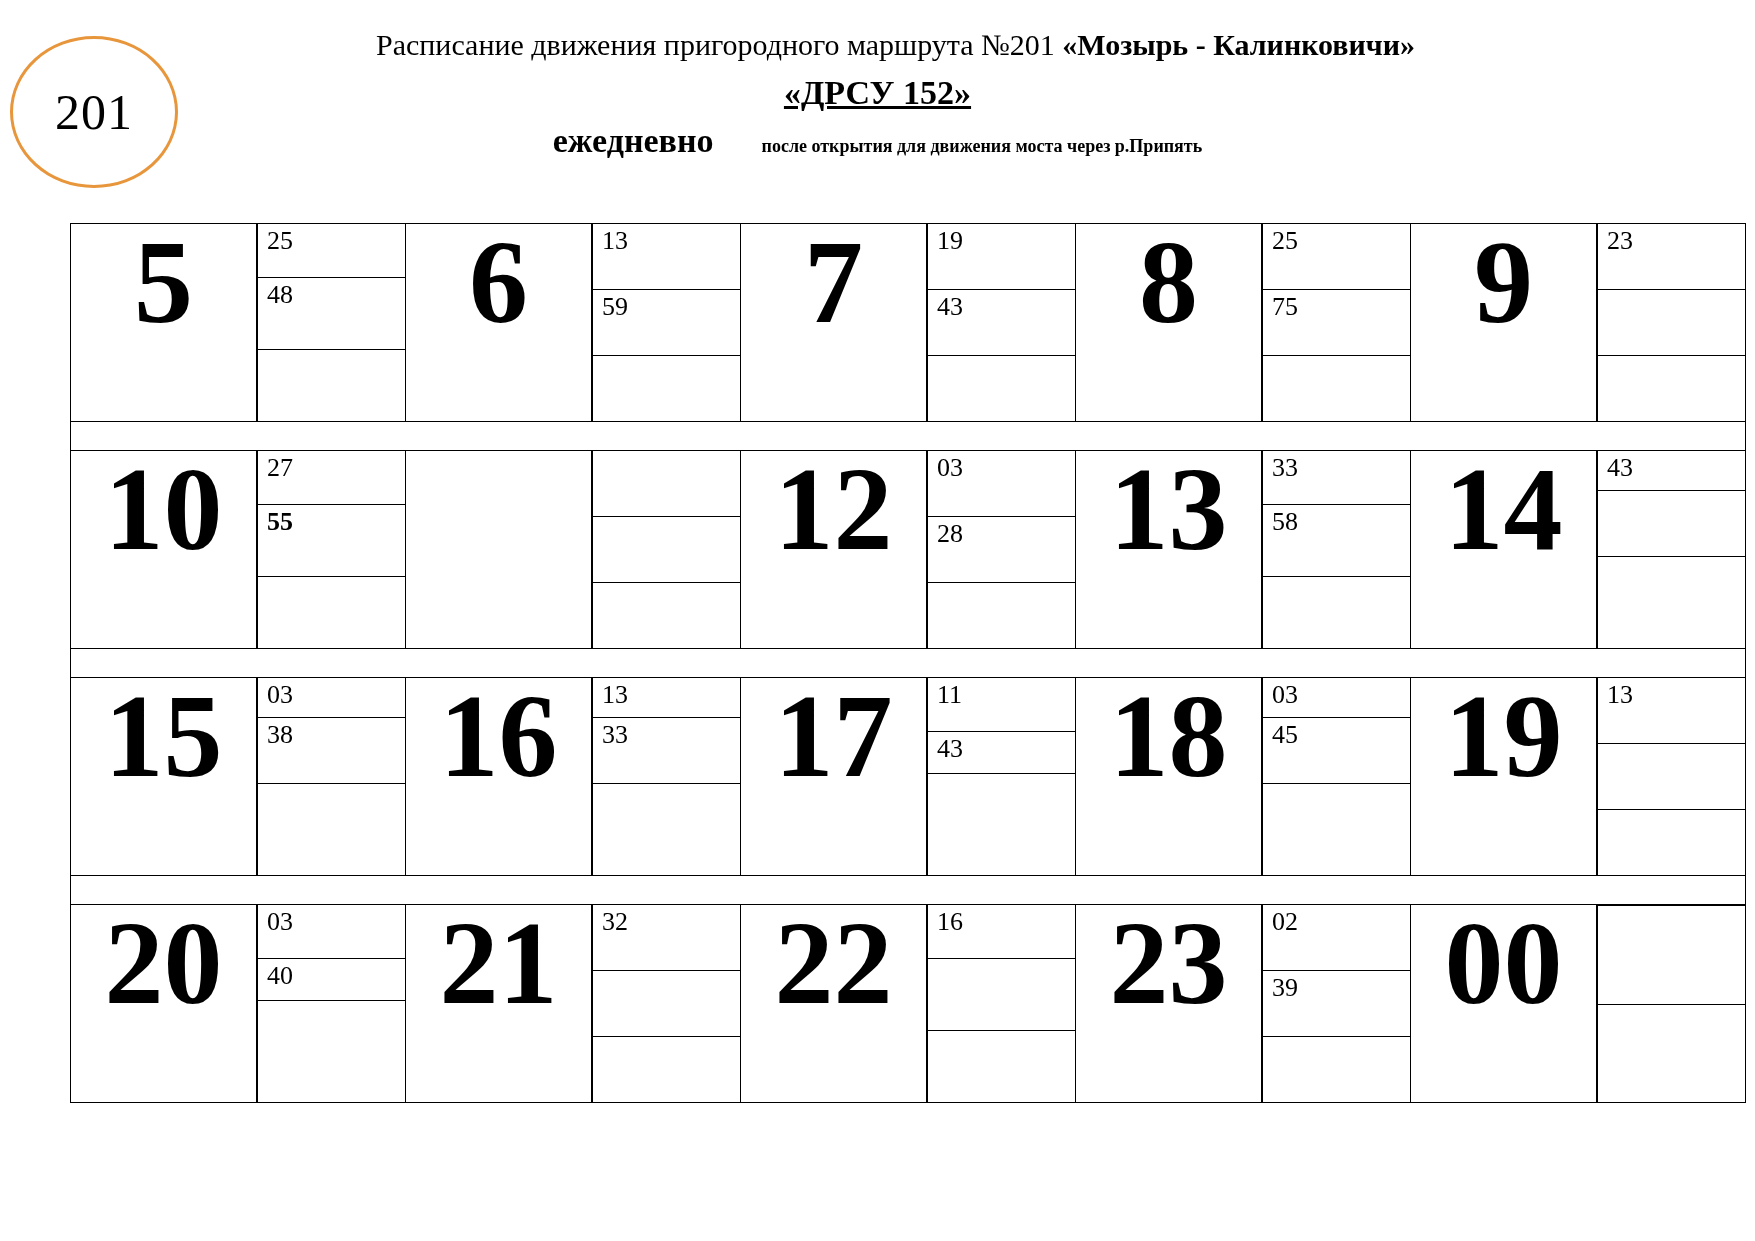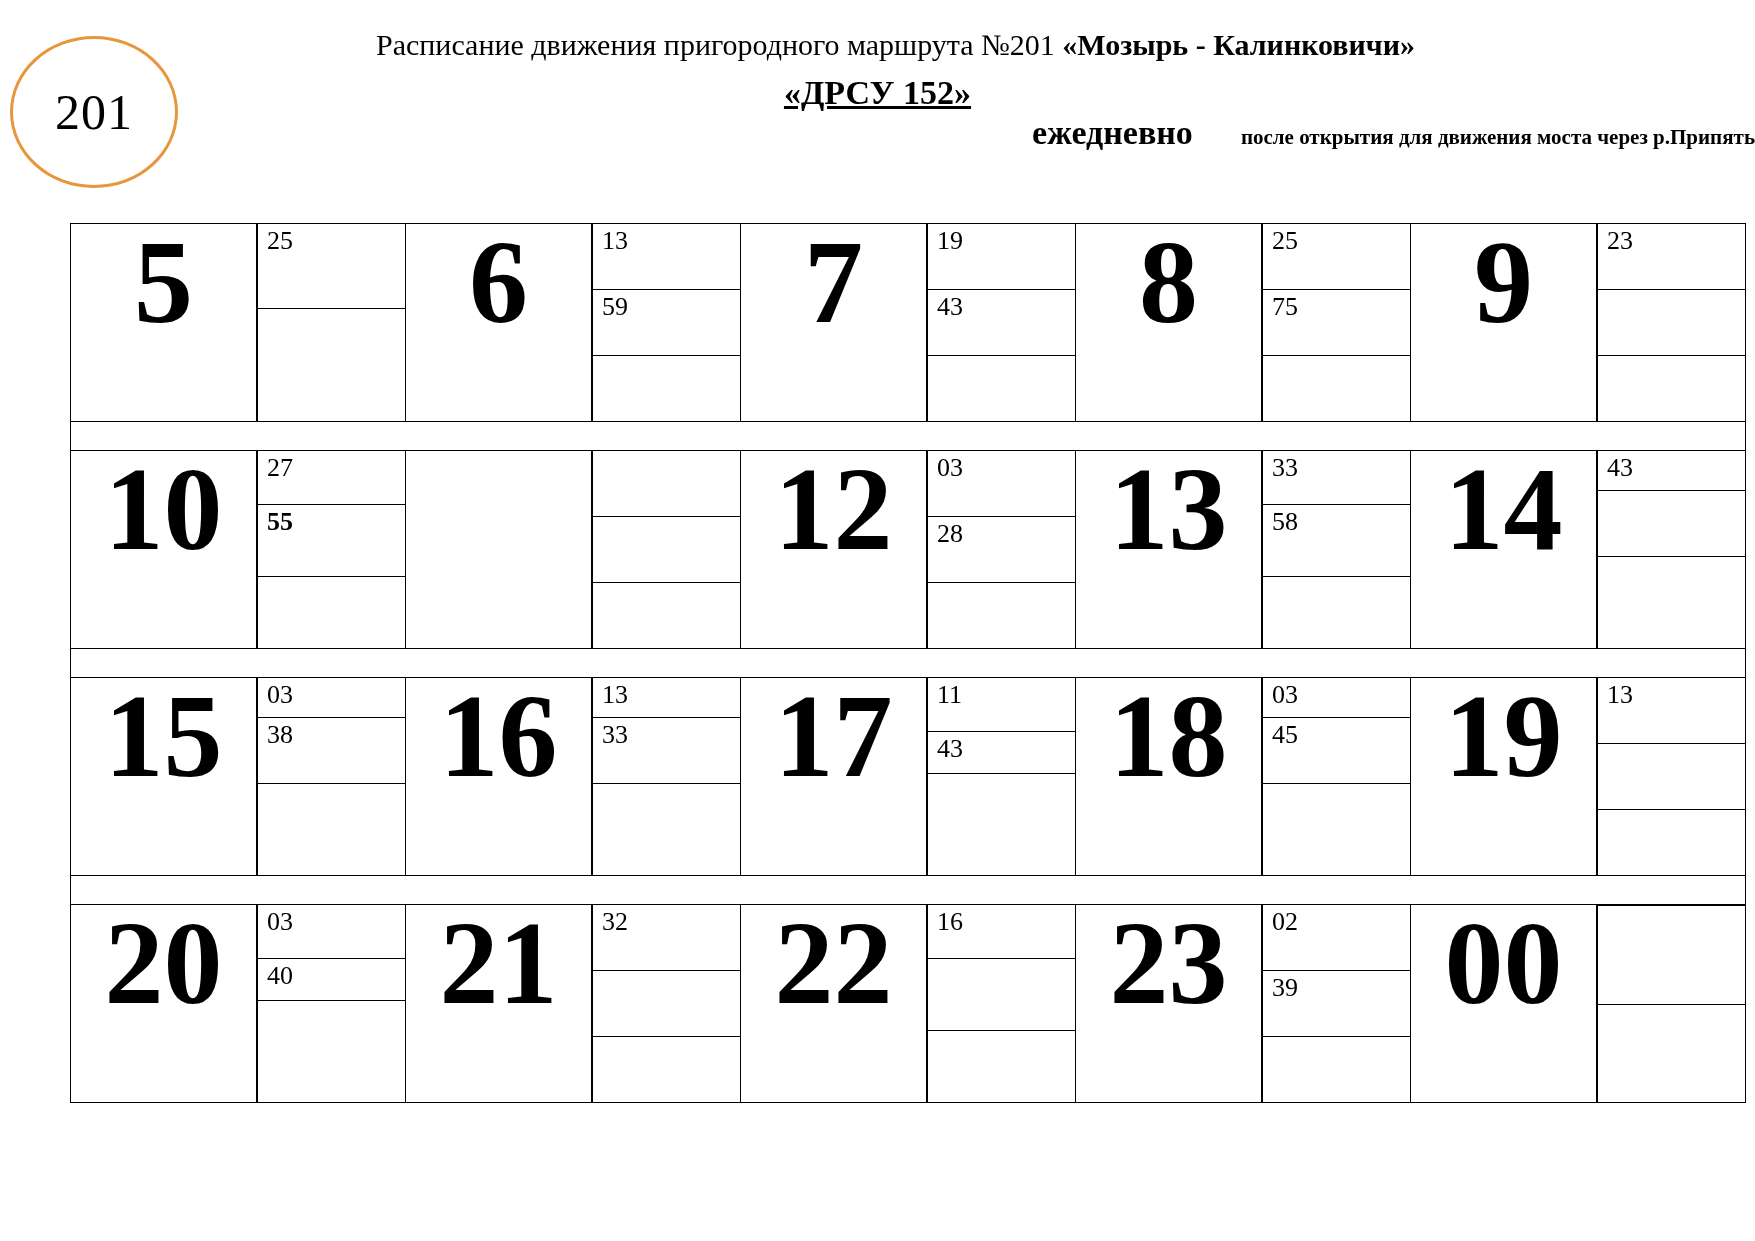--- a/index.html
+++ b/index.html
@@ -54,32 +54,32 @@
   .title-line .bold {
     font-weight: bold;
   }
   .subtitle {
     font-size: 34px;
     font-weight: bold;
     margin-top: 12px;
     text-decoration: underline;
   }
   .third-row {
-    margin-top: 2px;
+    margin-top: 10px;
     display: flex;
     align-items: baseline;
-    justify-content: flex-end;
+    justify-content: center;
     gap: 48px;
   }
   .daily {
     font-size: 34px;
     font-weight: bold;
   }
   .note {
-    font-size: 21px;
+    font-size: 18px;
     font-weight: bold;
   }
 
   
   .schedule {
     position: absolute;
     left: 70px;
     top: 223px;
     width: 1665px;
     border-collapse: collapse;
@@ -154,20 +154,23 @@
   <tbody id="schedule-body">
       <tr class="block-row">
         <td class="hour-cell"><span>5</span></td>
         <td class="min-cell">
           <table class="min-table">
             <tbody>
               <tr>
                 <td class="noborder-top noborder-right" style="height: 46px;">25</td>
               </tr>
               <tr>
+                <td class="noborder-right" style="height: 62px;">48</td>
+              </tr>
+              <tr>
                 <td class="noborder-bottom noborder-right" style="height: 62px;"></td>
               </tr>
             </tbody>
           </table>
         </td>
         <td class="hour-cell"><span>6</span></td>
         <td class="min-cell">
           <table class="min-table">
             <tbody>
               <tr>

